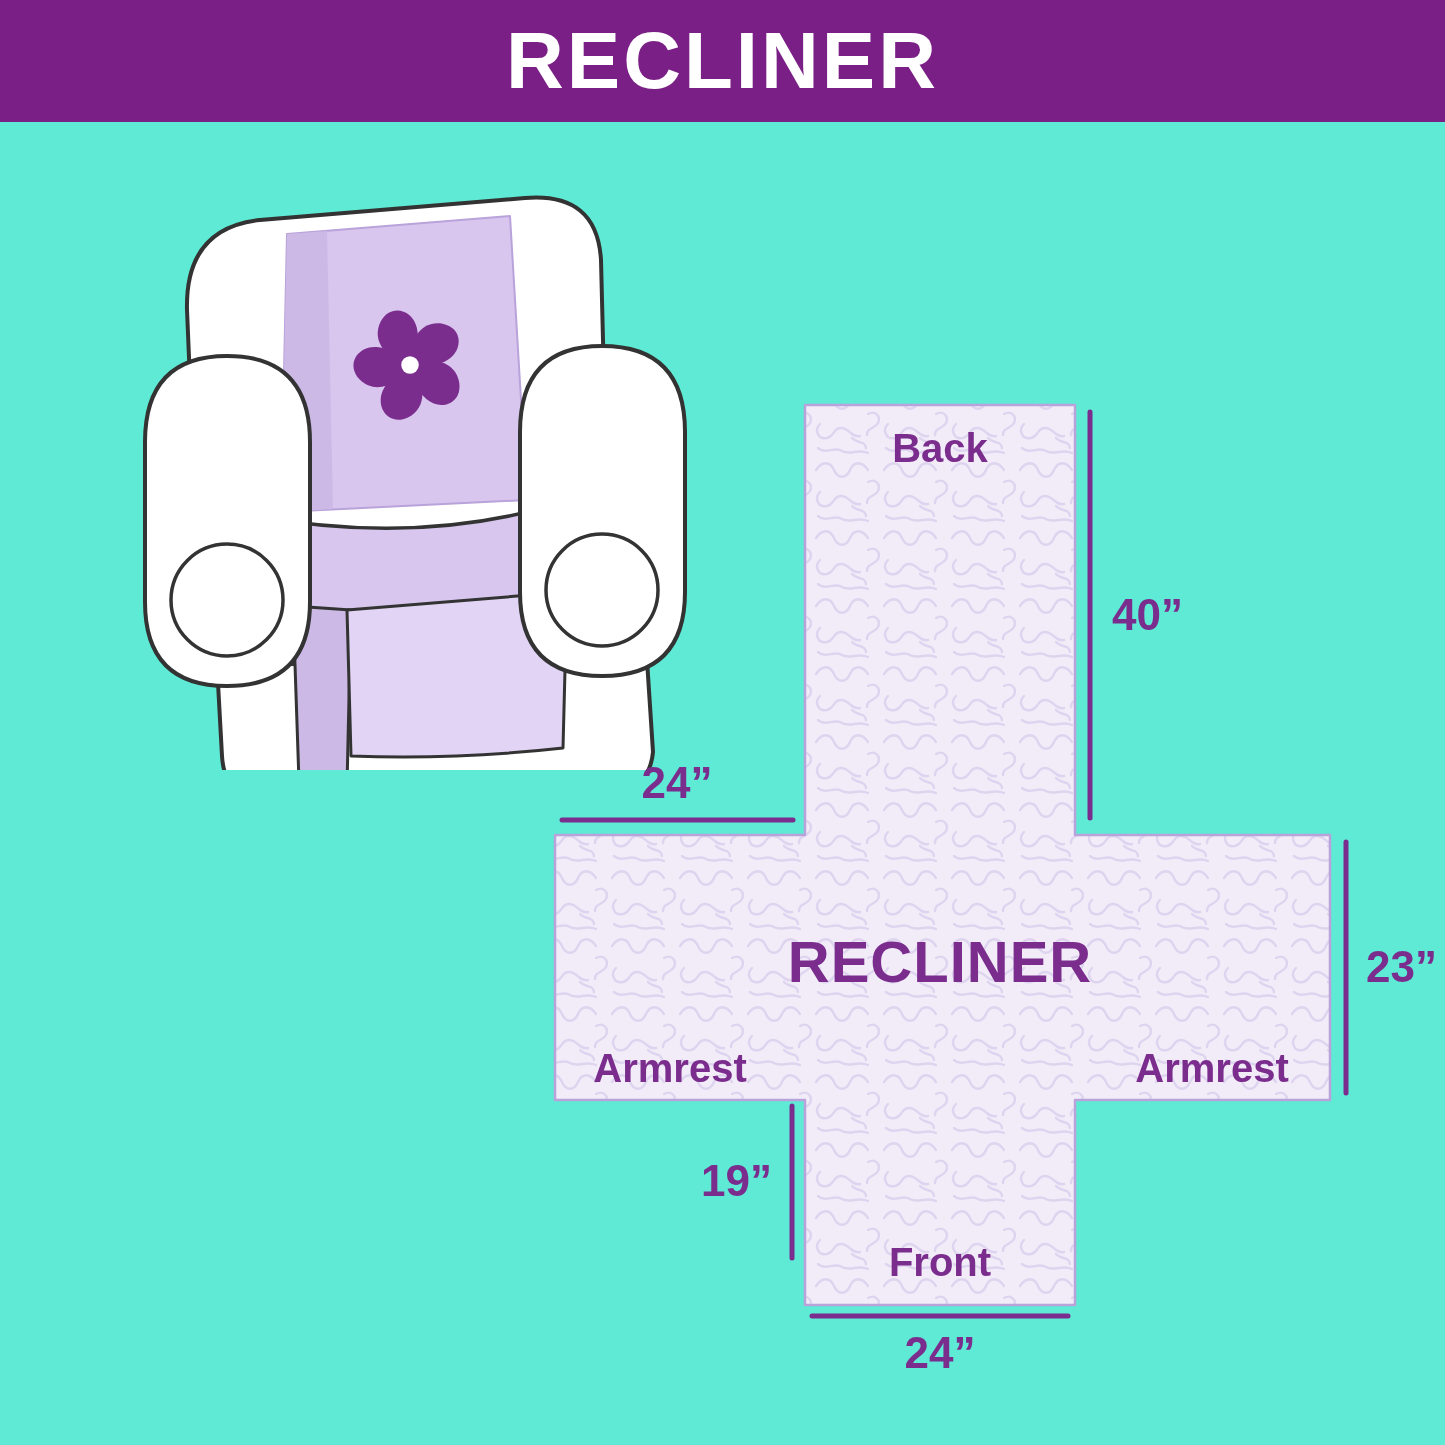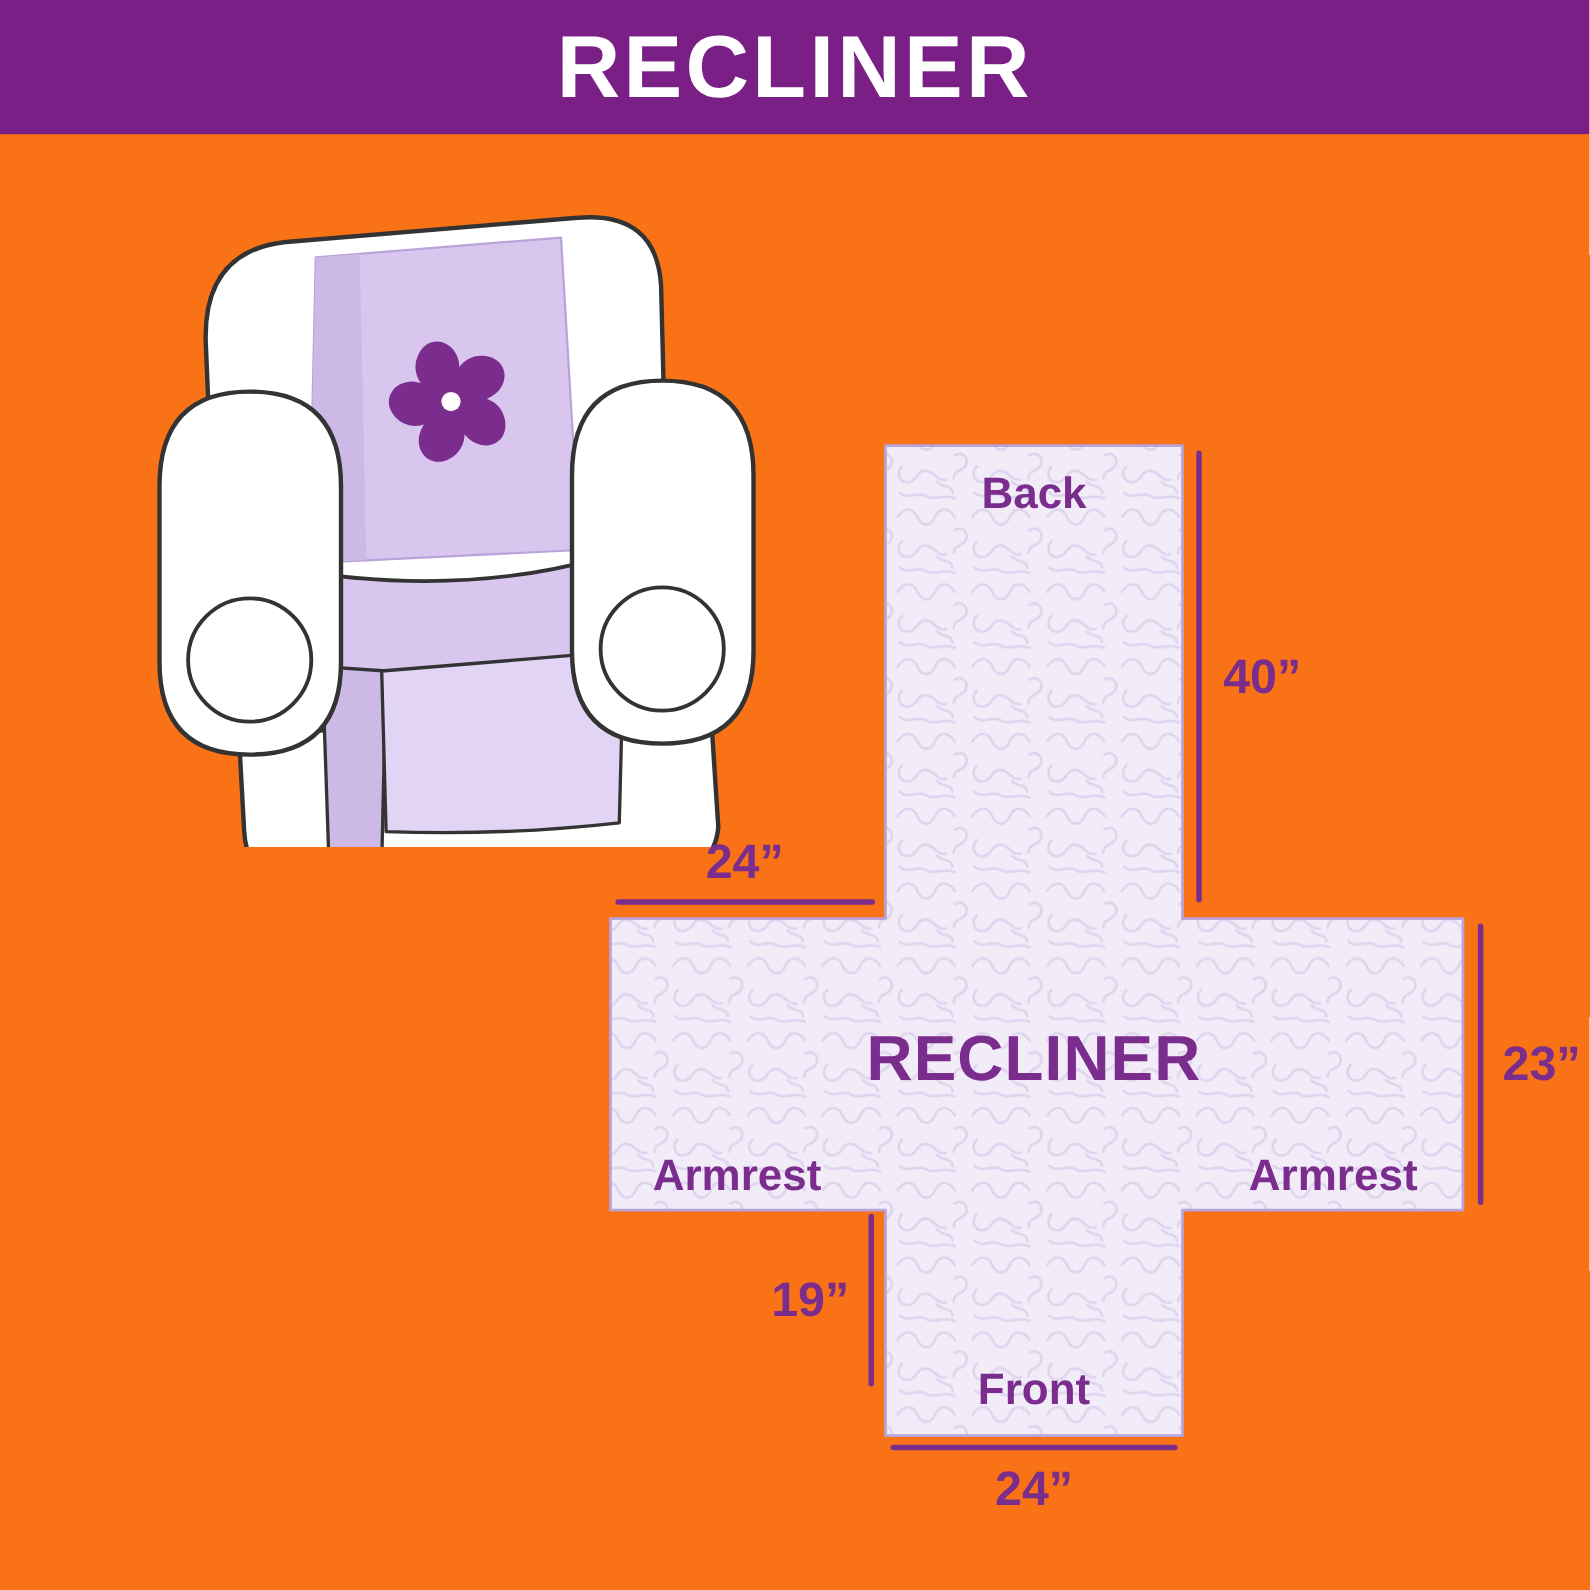--- a/index.html
+++ b/index.html
@@ -1,19 +1,19 @@
 <!DOCTYPE html>
 <html><head>
 <meta charset="utf-8">
 <style>
   html,body{margin:0;padding:0;background:#ffffff;}
   .page{
     position:relative;
     width:1445px;height:1445px;
-    background:#f97316;
+    background:#5eead4;
     overflow:hidden;
     font-family:"Liberation Sans", sans-serif;
   }
   .banner{
     position:absolute;left:0;top:0;width:1445px;height:122px;
     background:#7a1f85;
     display:flex;align-items:center;justify-content:center;
   }
   .banner h1{
     margin:0;color:#ffffff;

